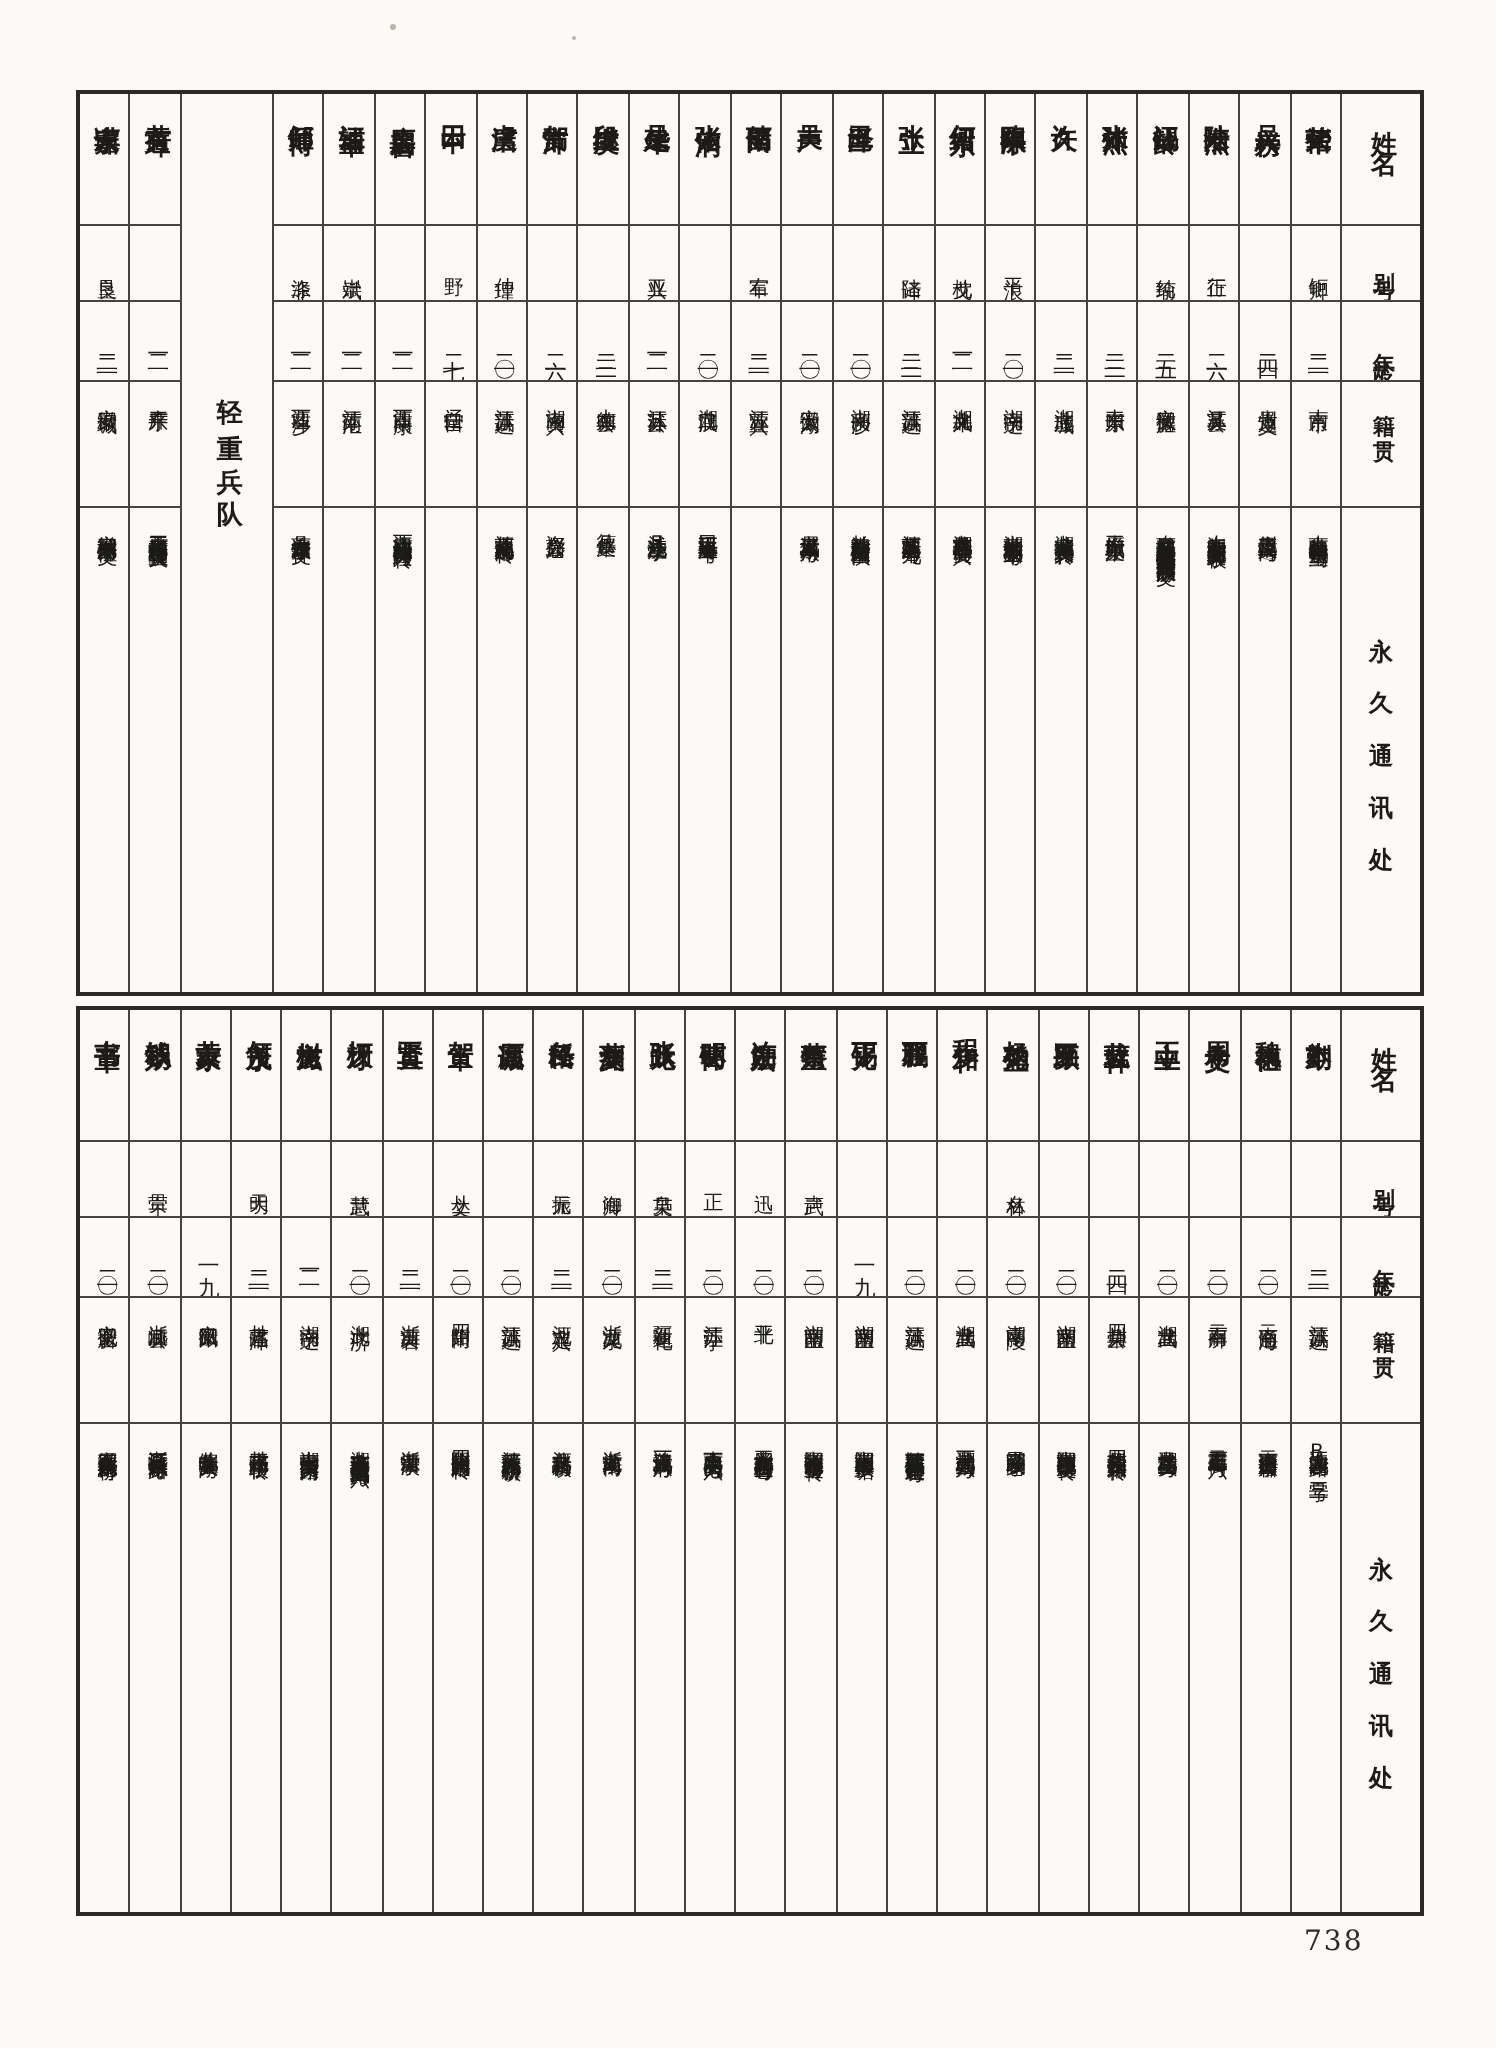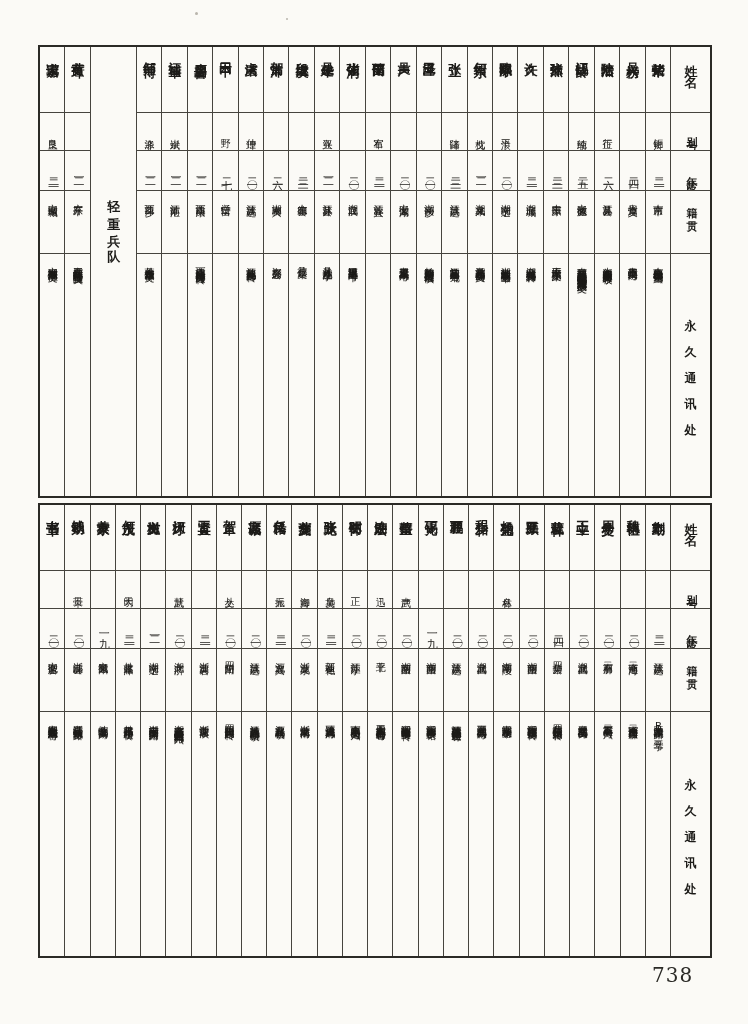--- a/index.html
+++ b/index.html
@@ -57,21 +57,21 @@
   .hdr.native{font-size:11px;letter-spacing:14px;justify-content:flex-start;padding-top:7px;}
   .hdr.address{font-size:12px;letter-spacing:26px;justify-content:center;padding-top:0;}
   .divider-col .divider-label{
     flex:1;border-bottom:none;
     font-size:13px;font-weight:700;letter-spacing:17px;
     justify-content:flex-start;padding-top:142px;
   }
   .page-number{
     position:absolute;top:963px;left:652px;
     font-family:"DejaVu Serif",serif;
-    font-size:20px;color:#2b2a26;letter-spacing:1px;
+    font-size:14px;color:#2b2a26;letter-spacing:1px;
   }
   
   .speck{position:absolute;background:#b9b5ac;border-radius:50%;}
 </style>
 </head>
 <body>
 
 <div class="page">
 
   <div class="reg-table" id="table-top">

